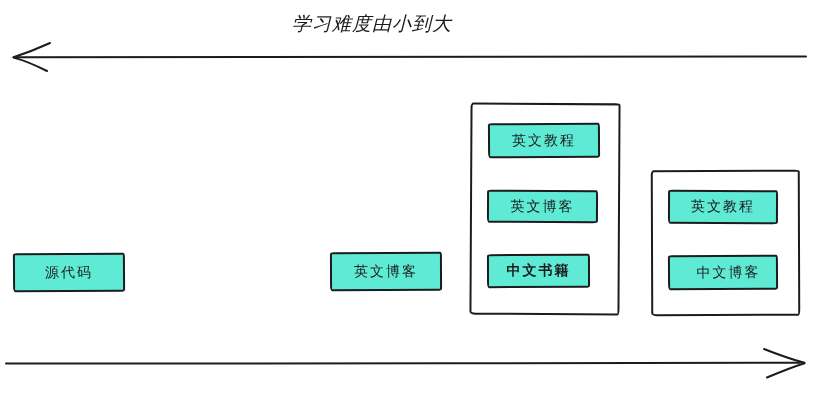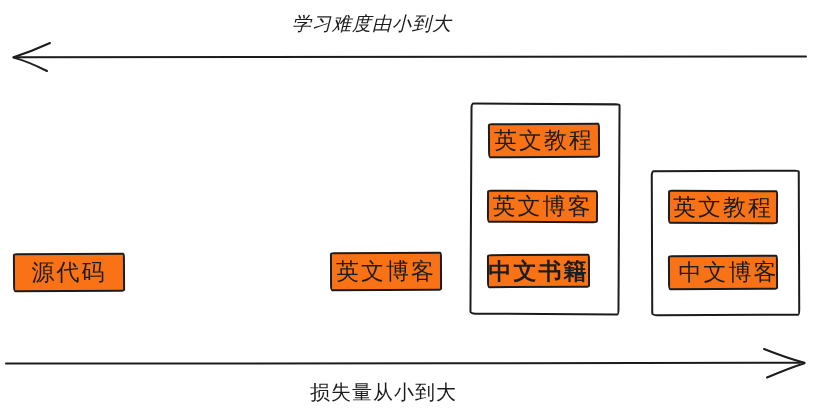--- a/index.html
+++ b/index.html
@@ -31,25 +31,25 @@
   svg.arrow path {
     fill: none;
     stroke: var(--stroke, #1c1c1c);
     stroke-width: 2;
     stroke-linecap: round;
   }
 
   .sketch-box {
     position: absolute;
     border: 2px solid var(--stroke, #1c1c1c);
-    background: #f97316;
+    background: #5eead4;
     display: flex;
     align-items: center;
     justify-content: center;
-    font-size: 23px;
+    font-size: 14px;
     letter-spacing: 2px;
     white-space: nowrap;
     
     border-radius: 4px 2px 5px 2px / 2px 5px 2px 6px;
   }
   .group-box {
     position: absolute;
     border: 2px solid var(--stroke, #1c1c1c);
     background: transparent;
     border-radius: 3px 5px 2px 6px / 5px 2px 6px 3px;
@@ -119,15 +119,14 @@
   <div class="sketch-box tilt-a" id="box-chinese-blogs">
     <span>中文博客</span>
   </div>
 
   <svg class="arrow" id="bottom-arrow" width="813" height="42" viewBox="0 0 813 42" aria-hidden="true">
     <path d="M 6 19.6 C 260 18 540 20.4 800 18.8"></path>
     <path d="M 764 5 C 778 10.5 793 15.8 804.5 18.8"></path>
     <path d="M 767 33.5 C 780 28 794 22.5 804.5 19.2"></path>
   </svg>
 
-  <div class="axis-label" id="bottom-axis-label">损失量从小到大</div>
 
 </div>
 
 </body></html>

